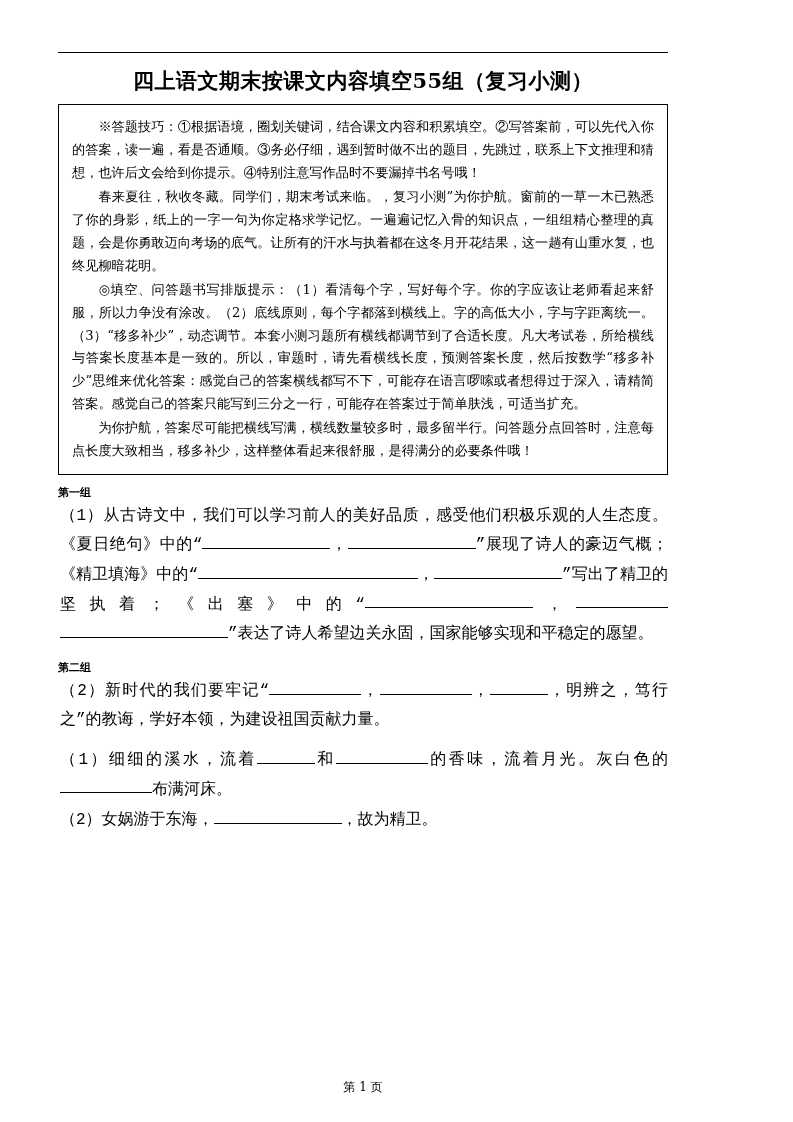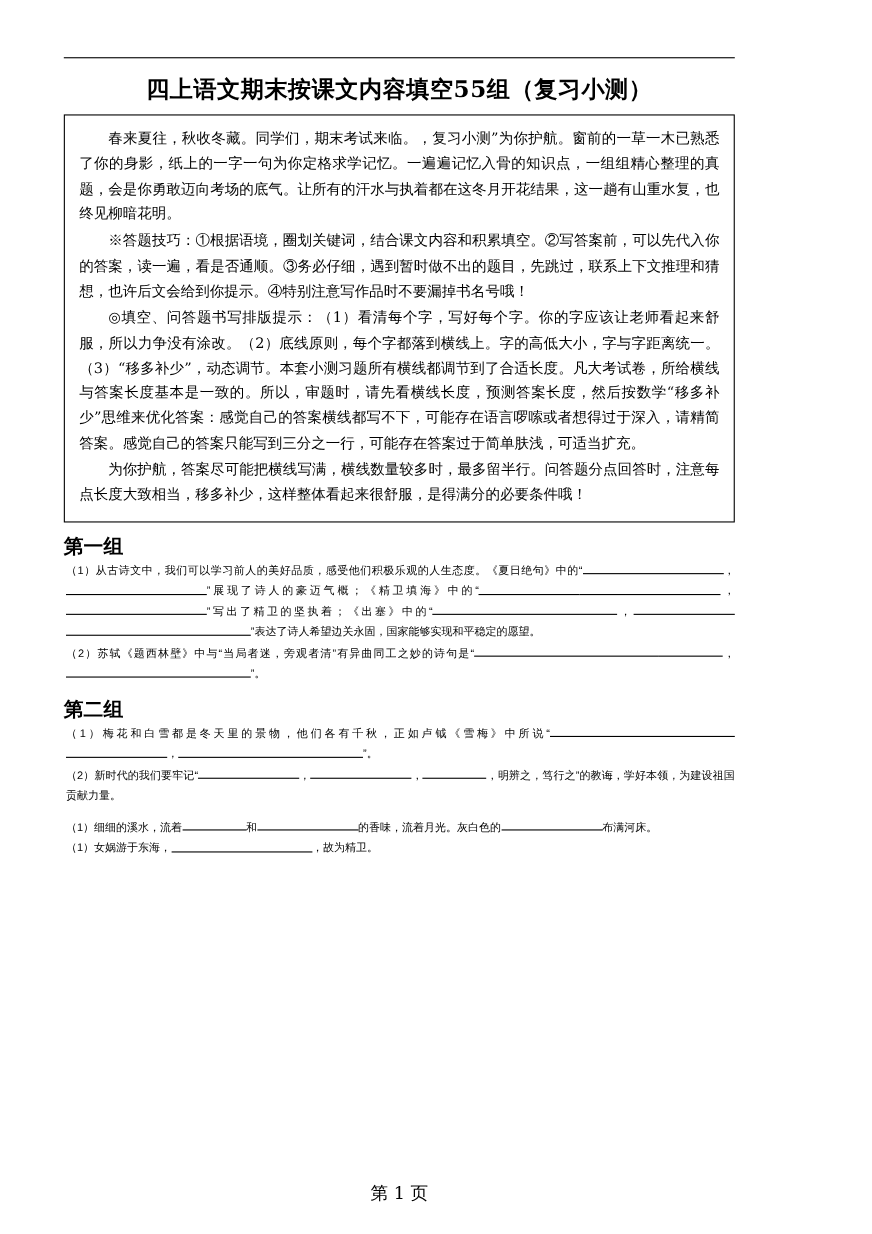--- a/index.html
+++ b/index.html
@@ -43,29 +43,29 @@
   .intro-box p {
     margin: 0 0 2px 0;
     text-indent: 2em;
   }
   .intro-box p:last-child { margin-bottom: 0; }
   .b { font-weight: normal; }
   .section {
     margin-top: 10px;
   }
   .section-title {
-    font-size: 18px;
+    font-size: 11px;
     font-weight: bold;
     font-family: "DejaVu Serif", "Liberation Serif", serif;
     margin: 6px 0 2px 0;
   }
   .q {
-    font-size: 10px;
+    font-size: 16px;
     line-height: 1.85;
-    font-family: Liberation Sans, sans-serif;
+    font-family: Liberation Mono, monospace;
     text-align: justify;
     margin: 0 0 1px 0;
     padding-left: 2px;
   }
   .blank {
     display: inline-block;
     border-bottom: 1px solid #000;
     vertical-align: baseline;
     height: 1.05em;
   }
@@ -75,52 +75,50 @@
   .b-xl { width: 168px; }
   .b-xxl { width: 232px; }
   .b-w { width: 300px; }
   .b-fill { width: 505px; }
   .footer {
     position: absolute;
     left: 0;
     right: 0;
     bottom: 26px;
     text-align: center;
-    font-size: 16px;
+    font-size: 12px;
     font-family: "DejaVu Serif", "Liberation Serif", serif;
     color: #000;
   }
 </style>
 </head>
 <body>
 
 <div class="page">
 
   <div class="top-rule"></div>
 
   <h1 class="doc-title">四上语文期末按课文内容填空55组（复习小测）</h1>
 
   <div class="intro-box">
+    <p>※答题技巧：①根据语境，圈划关键词，结合课文内容和积累填空。②写答案前，可以先代入你的答案，读一遍，看是否通顺。③务必仔细，遇到暂时做不出的题目，先跳过，联系上下文推理和猜想，也许后文会给到你提示。④特别注意写作品时不要漏掉书名号哦！</p>
     <p>春来夏往，秋收冬藏。同学们，期末考试来临。，复习小测”为你护航。窗前的一草一木已熟悉了你的身影，纸上的一字一句为你定格求学记忆。一遍遍记忆入骨的知识点，一组组精心整理的真题，会是你勇敢迈向考场的底气。让所有的汗水与执着都在这冬月开花结果，这一趟有山重水复，也终见柳暗花明。</p>
-    <p>※答题技巧：①根据语境，圈划关键词，结合课文内容和积累填空。②写答案前，可以先代入你的答案，读一遍，看是否通顺。③务必仔细，遇到暂时做不出的题目，先跳过，联系上下文推理和猜想，也许后文会给到你提示。④特别注意写作品时不要漏掉书名号哦！</p>
     <p><span>◎填空、问答题书写排版提示：（1）</span><span class="b">看清每个字，写好每个字</span><span>。你的字应该让老师看起来舒服，所以力争没有涂改。（2）</span><span class="b">底线原则，每个字都落到横线上</span><span>。字的高低大小，字与字距离统一。（3）</span><span class="b">“移多补少”，动态调节</span><span>。本套小测习题所有横线都调节到了合适长度。凡大考试卷，所给横线与答案长度基本是一致的。所以，审题时，请先看横线长度，预测答案长度，然后按数学“移多补少”思维来优化答案：感觉自己的答案横线都写不下，可能存在语言啰嗦或者想得过于深入，请精简答案。感觉自己的答案只能写到三分之一行，可能存在答案过于简单肤浅，可适当扩充。</span></p>
     <p><span class="b">为你护航，</span><span>答案尽可能把横线写满，横线数量较多时，最多留半行。问答题分点回答时，注意每点长度大致相当，移多补少，这样整体看起来很舒服，是得满分的必要条件哦！</span></p>
   </div>
 
   <div id="groups">
       <div class="section">
         <div class="section-title">第一组</div>
         <div class="q"><span>（1）从古诗文中，我们可以学习前人的美好品质，感受他们积极乐观的人生态度。《夏日绝句》中的“</span><span class="blank b-l">&nbsp;</span><span>，</span><span class="blank b-l">&nbsp;</span><span>”展现了诗人的豪迈气概；《精卫填海》中的“</span><span class="blank b-m">&nbsp;</span><span></span><span class="blank b-l">&nbsp;</span><span>，</span><span class="blank b-l">&nbsp;</span><span>”写出了精卫的坚</span><span>执着；《出塞》中的“</span><span class="blank b-xl">&nbsp;</span><span>，</span><span class="blank b-m">&nbsp;</span><span class="blank b-xl">&nbsp;</span><span>”表达了诗人希望边关永固，国家能够实现和平稳定的愿望。</span></div>
-        <div class="q"><span>（2）苏轼《题西林壁》中与“当局者迷，旁观者清”有异曲同工之妙的诗句是“</span><span class="blank b-xl">&nbsp;</span><span class="blank b-s">&nbsp;</span><span>，</span><span class="blank b-xl">&nbsp;</span><span>”。</span></div>
       </div>
       <div class="section">
         <div class="section-title">第二组</div>
-        <div class="q"><span>（1）梅花和白雪都是冬天里的景物，他们各有千秋，正如卢钺《雪梅》中所说“</span><span class="blank b-xl">&nbsp;</span><span class="blank b-m">&nbsp;</span><span>，</span><span class="blank b-xl">&nbsp;</span><span>”。</span></div>
         <div class="q"><span>（2）新时代的我们要牢记“</span><span class="blank b-m">&nbsp;</span><span>，</span><span class="blank b-m">&nbsp;</span><span>，</span><span class="blank b-s">&nbsp;</span><span>，明辨之，笃行之”的教诲，学好本领，为建设祖国贡献力量。</span></div>
       </div>
       <div class="section">
         <div class="q"><span>（1）细细的溪水，流着</span><span class="blank b-s">&nbsp;</span><span>和</span><span class="blank b-m">&nbsp;</span><span>的香味，流着月光。灰白色的</span><span class="blank b-m">&nbsp;</span><span>布满河床。</span></div>
-        <div class="q"><span>（1）女娲游于东海，</span><span class="blank b-l">&nbsp;</span><span>，故为精卫。</span></div>
+        <div class="q"><span>（2）女娲游于东海，</span><span class="blank b-l">&nbsp;</span><span>，故为精卫。</span></div>
       </div>
     </div>
 
   <div class="footer">第 1 页</div>
 </div>
 
 </body></html>

